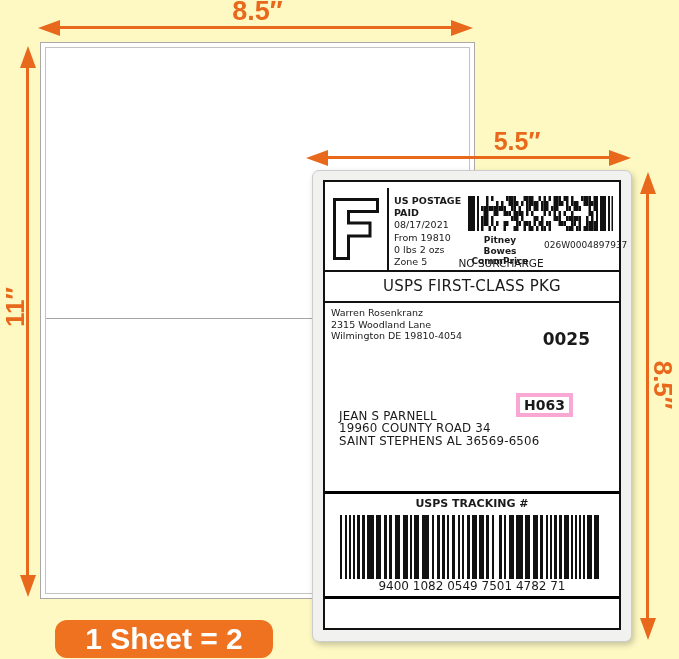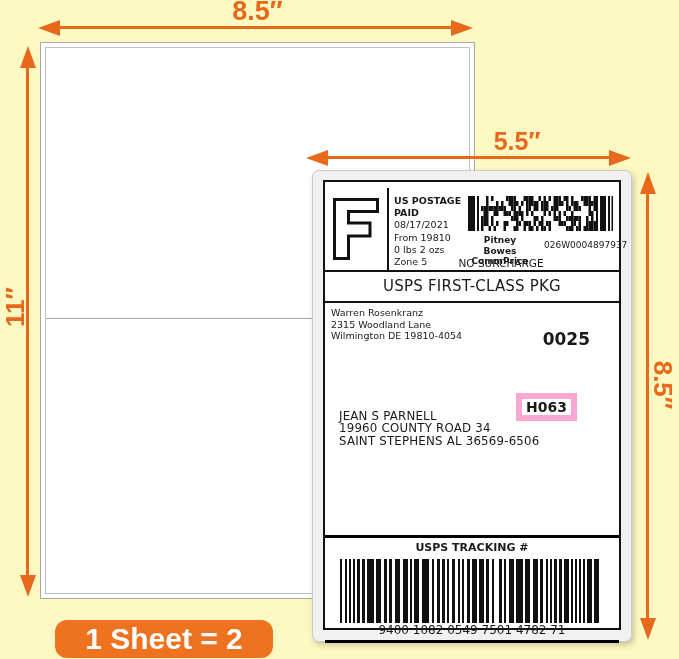--- a/index.html
+++ b/index.html
@@ -41,24 +41,24 @@
   .postage-row{display:flex;height:82px;border-bottom:2px solid #111;margin-top:6px;}
   .f-cell{width:62px;flex:none;border-right:2px solid #111;display:flex;align-items:center;justify-content:center;}
   .info-cell{width:70px;flex:none;padding:7px 0 0 5px;font-size:9.5px;line-height:12.2px;}
   .info-cell .b{font-weight:bold;}
   .meter-cell{flex:1;position:relative;}
   .meter-svg{position:absolute;left:4px;top:8px;}
   .pb-block{position:absolute;left:2px;top:47px;width:68px;text-align:center;font-weight:bold;font-size:9px;line-height:10.5px;}
   .meter-num{position:absolute;left:80px;top:52px;font-size:9px;}
   .no-surcharge{position:absolute;left:-8px;top:69px;width:90px;text-align:center;font-size:10.5px;}
   .service-row{height:29px;border-bottom:2px solid #111;text-align:center;font-weight:normal;font-size:15px;line-height:29px;letter-spacing:.2px;}
-  .addr-section{position:relative;height:232px;}
+  .addr-section{position:relative;height:188px;}
   .sender{position:absolute;left:6px;top:4px;font-size:9.5px;line-height:11.5px;}
   .batch{position:absolute;right:29px;top:26px;font-size:17px;font-weight:bold;}
-  .sortcode{position:absolute;left:191px;top:90px;border:6px solid #f9a8d4;font-size:14px;font-weight:bold;padding:0 4px;line-height:16px;}
+  .sortcode{position:absolute;left:191px;top:90px;border:4px solid #f9a8d4;font-size:14px;font-weight:bold;padding:0 4px;line-height:16px;}
   .recipient{position:absolute;left:14px;top:107px;font-size:11.8px;line-height:12.3px;letter-spacing:.2px;}
   .hbar{height:3px;background:#000;}
   .track-head{text-align:center;font-weight:bold;font-size:11px;padding-top:3px;height:16px;}
   .track-svg{display:block;margin:2px auto 0 auto;}
   .track-num{text-align:center;font-weight:normal;font-size:12px;margin-top:0;height:15px;}
   .hbar2{height:3px;background:#000;margin-top:2px;}
   
   .badge{
     position:absolute;left:55px;top:620px;width:218px;height:38px;border-radius:12px;
     background:var(--badge);color:#fff;font-family:"Liberation Sans",sans-serif;

